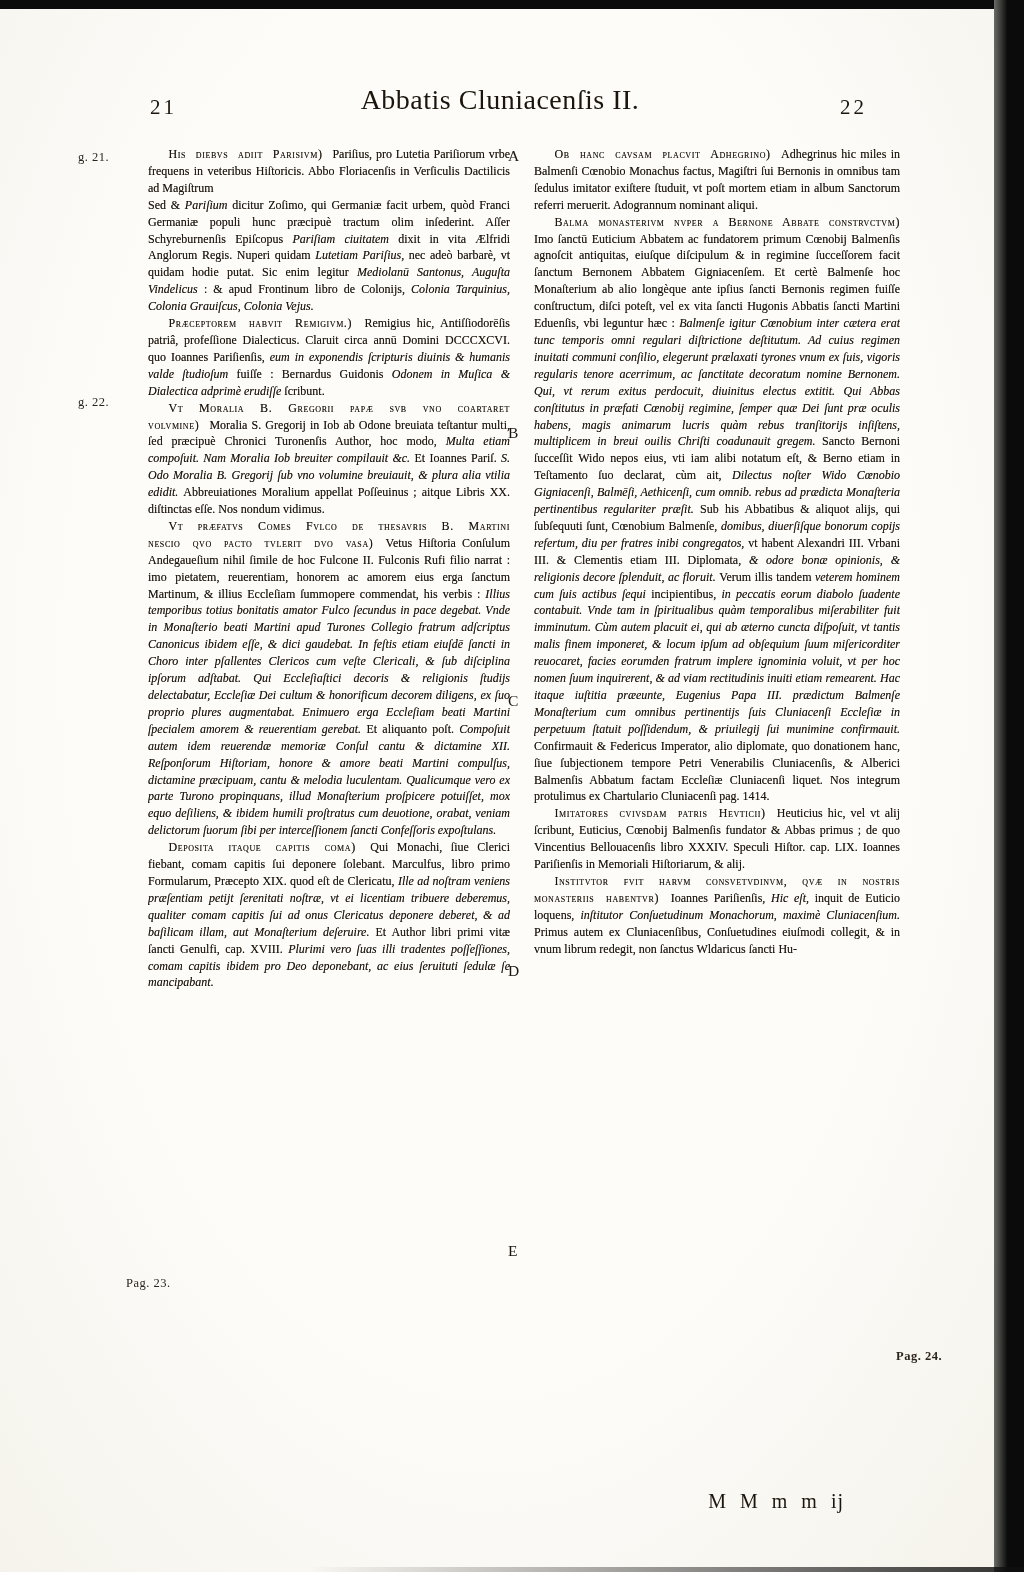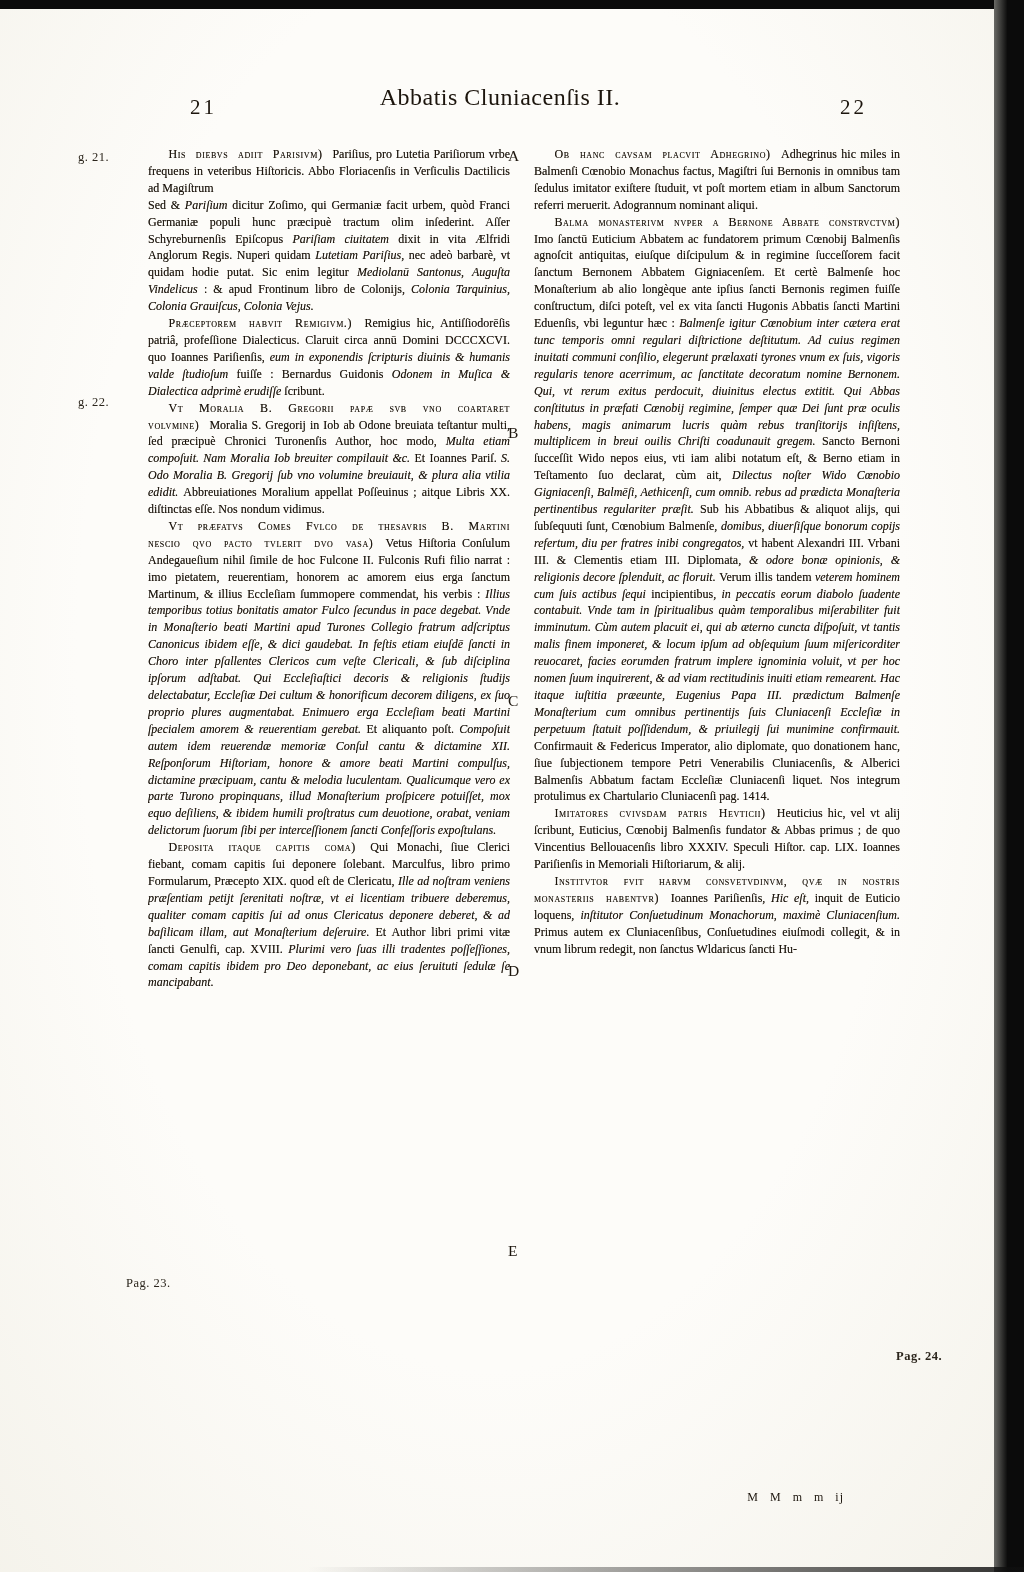--- a/index.html
+++ b/index.html
@@ -8,46 +8,46 @@
     background: radial-gradient(ellipse at 48% 42%, #fdfcf9 55%, #f4f2ea 100%);
     font-family:"Liberation Serif","DejaVu Serif",serif;
     color:#1c150d;
   }
   .scan-edge-top    { position:absolute; top:0; left:0; width:100%; height:9px; background:#0b0b0b; }
   .scan-edge-right  { position:absolute; top:0; right:0; width:30px; height:100%;
                       background:linear-gradient(to right,#6a6a66,#0b0b0b 45%); }
   .scan-edge-bottom { position:absolute; bottom:0; left:0; width:100%; height:5px;
                       background:linear-gradient(to right, rgba(0,0,0,0) 30%, rgba(15,15,15,.85)); }
   .pagenum { position:absolute; top:95px; font-size:21px; letter-spacing:3px; }
-  .pagenum-left  { left:150px;margin-left:40px; }
+  .pagenum-left  { left:150px; }
   .pagenum-right { left:840px;text-align:right; }
   .title {
     position:absolute; top:84px; left:0; width:1000px; text-align:center;
-    font-size:24px; letter-spacing:.5px;
+    font-size:28px; letter-spacing:.5px;
   }
   .column {
     position:absolute; top:146px; height:1392px; overflow:hidden;
     text-align:justify; font-size:12px; line-height:16.9px;
     text-shadow:0 0 .4px rgba(25,18,8,.55);
   }
   .column-left  { left:148px; width:362px; }
   .column-right { left:534px; width:366px; }
   p.para { margin:0; }
   p.ind  { text-indent:1.7em; }
   .sc { font-variant:small-caps; word-spacing:.45em; letter-spacing:.6px; }
   .i  { font-style:italic; }
   .verse { font-style:italic; padding-left:3.4em; }
   .margin-note { position:absolute; font-size:12.5px; color:#2b251c; letter-spacing:.5px; }
   .mn-left  { left:78px; }
   .mn-right { left:896px;font-weight:bold; }
   .colletter { position:absolute; left:508px; font-size:15.5px; }
   .signature {
     position:absolute; left:534px; top:1490px; width:366px;
     text-align:right; padding-right:56px; box-sizing:border-box;
-    font-size:12px; word-spacing:7px; letter-spacing:1px;
+    font-size:20px; word-spacing:7px; letter-spacing:1px;
   }
 </style>
 </head>
 <body>
 
 <div class="page">
   <div class="scan-edge-top"></div>
   <div class="scan-edge-right"></div>
   <div class="scan-edge-bottom"></div>
 

